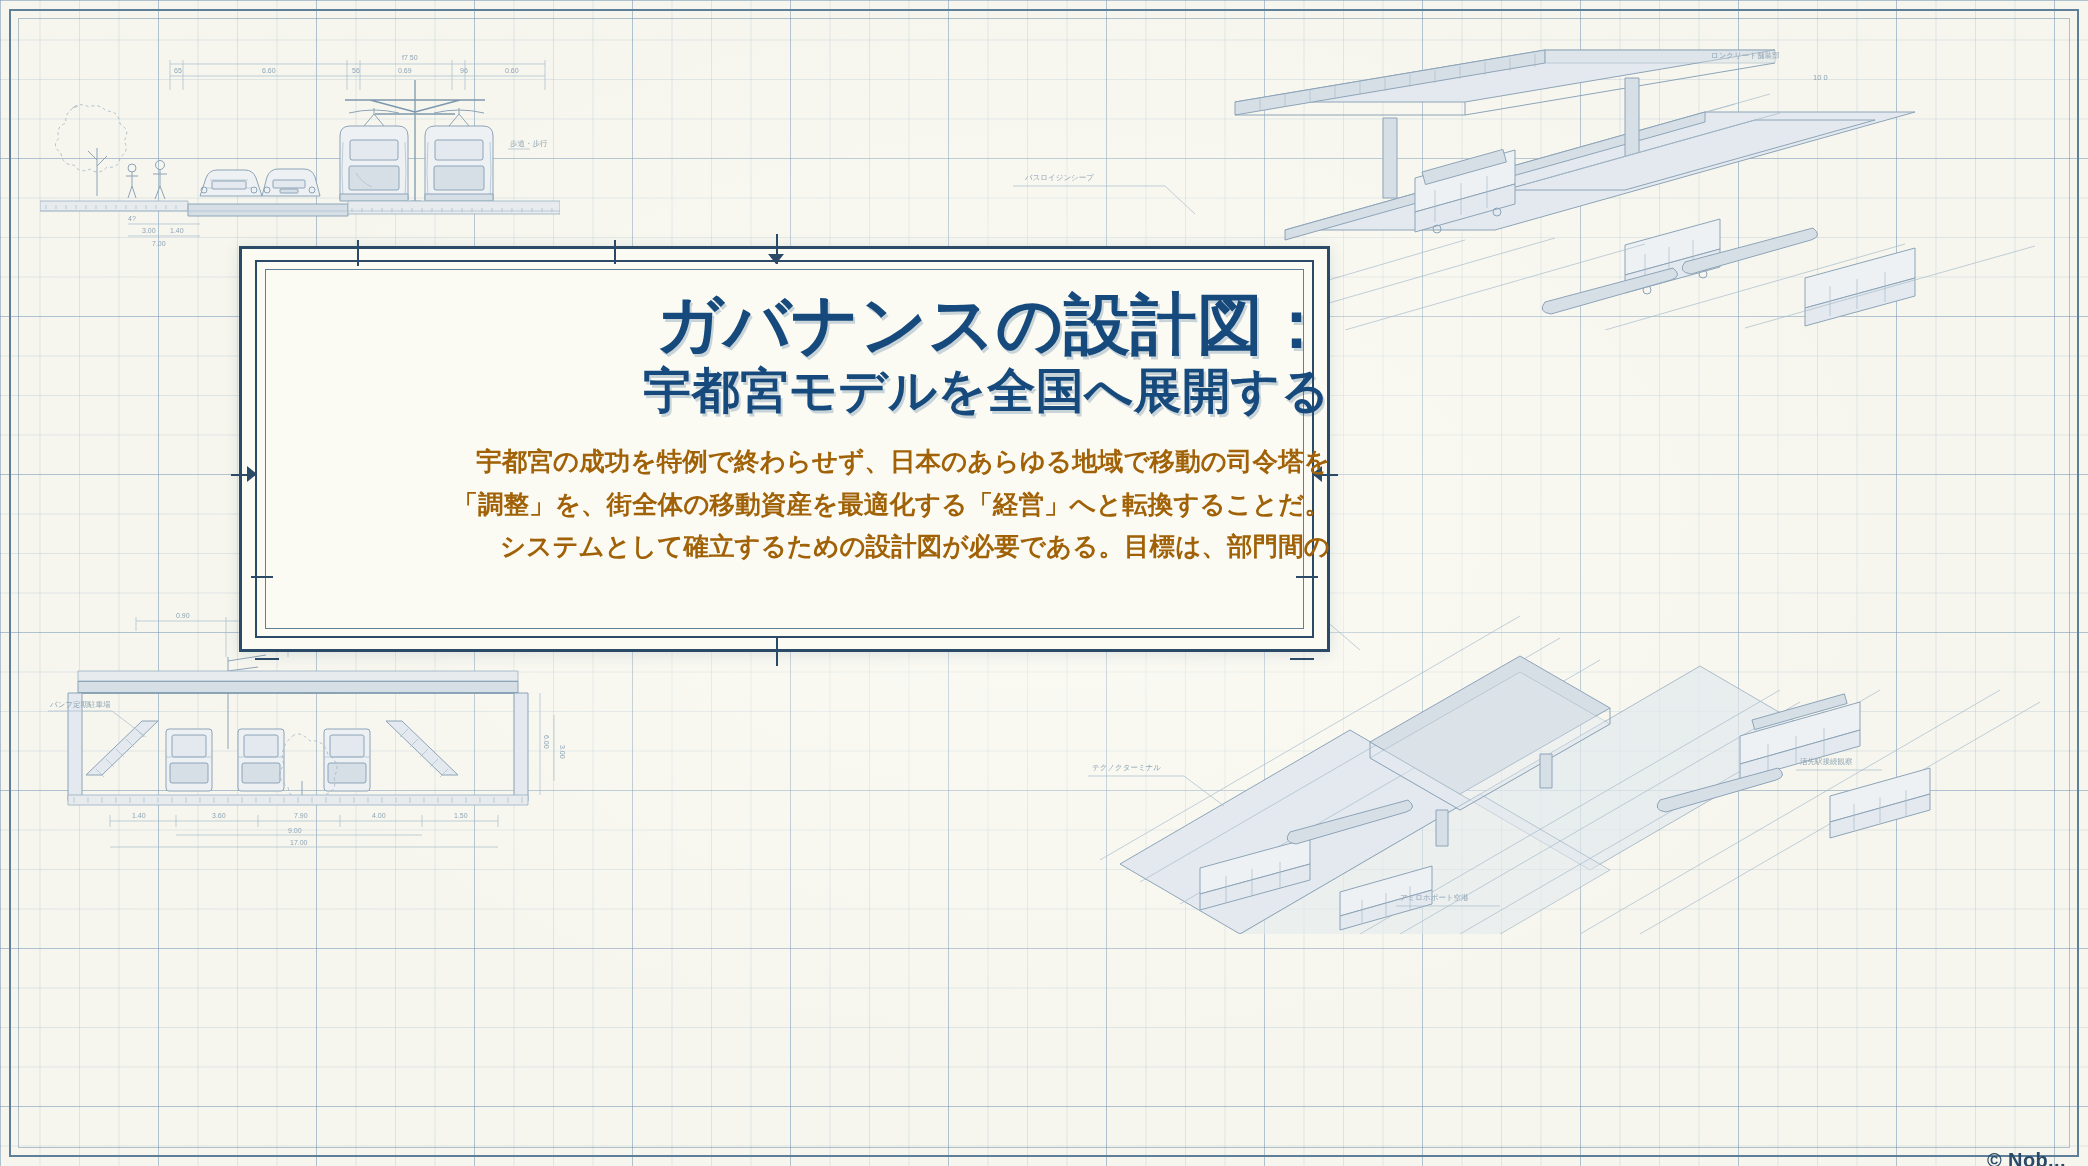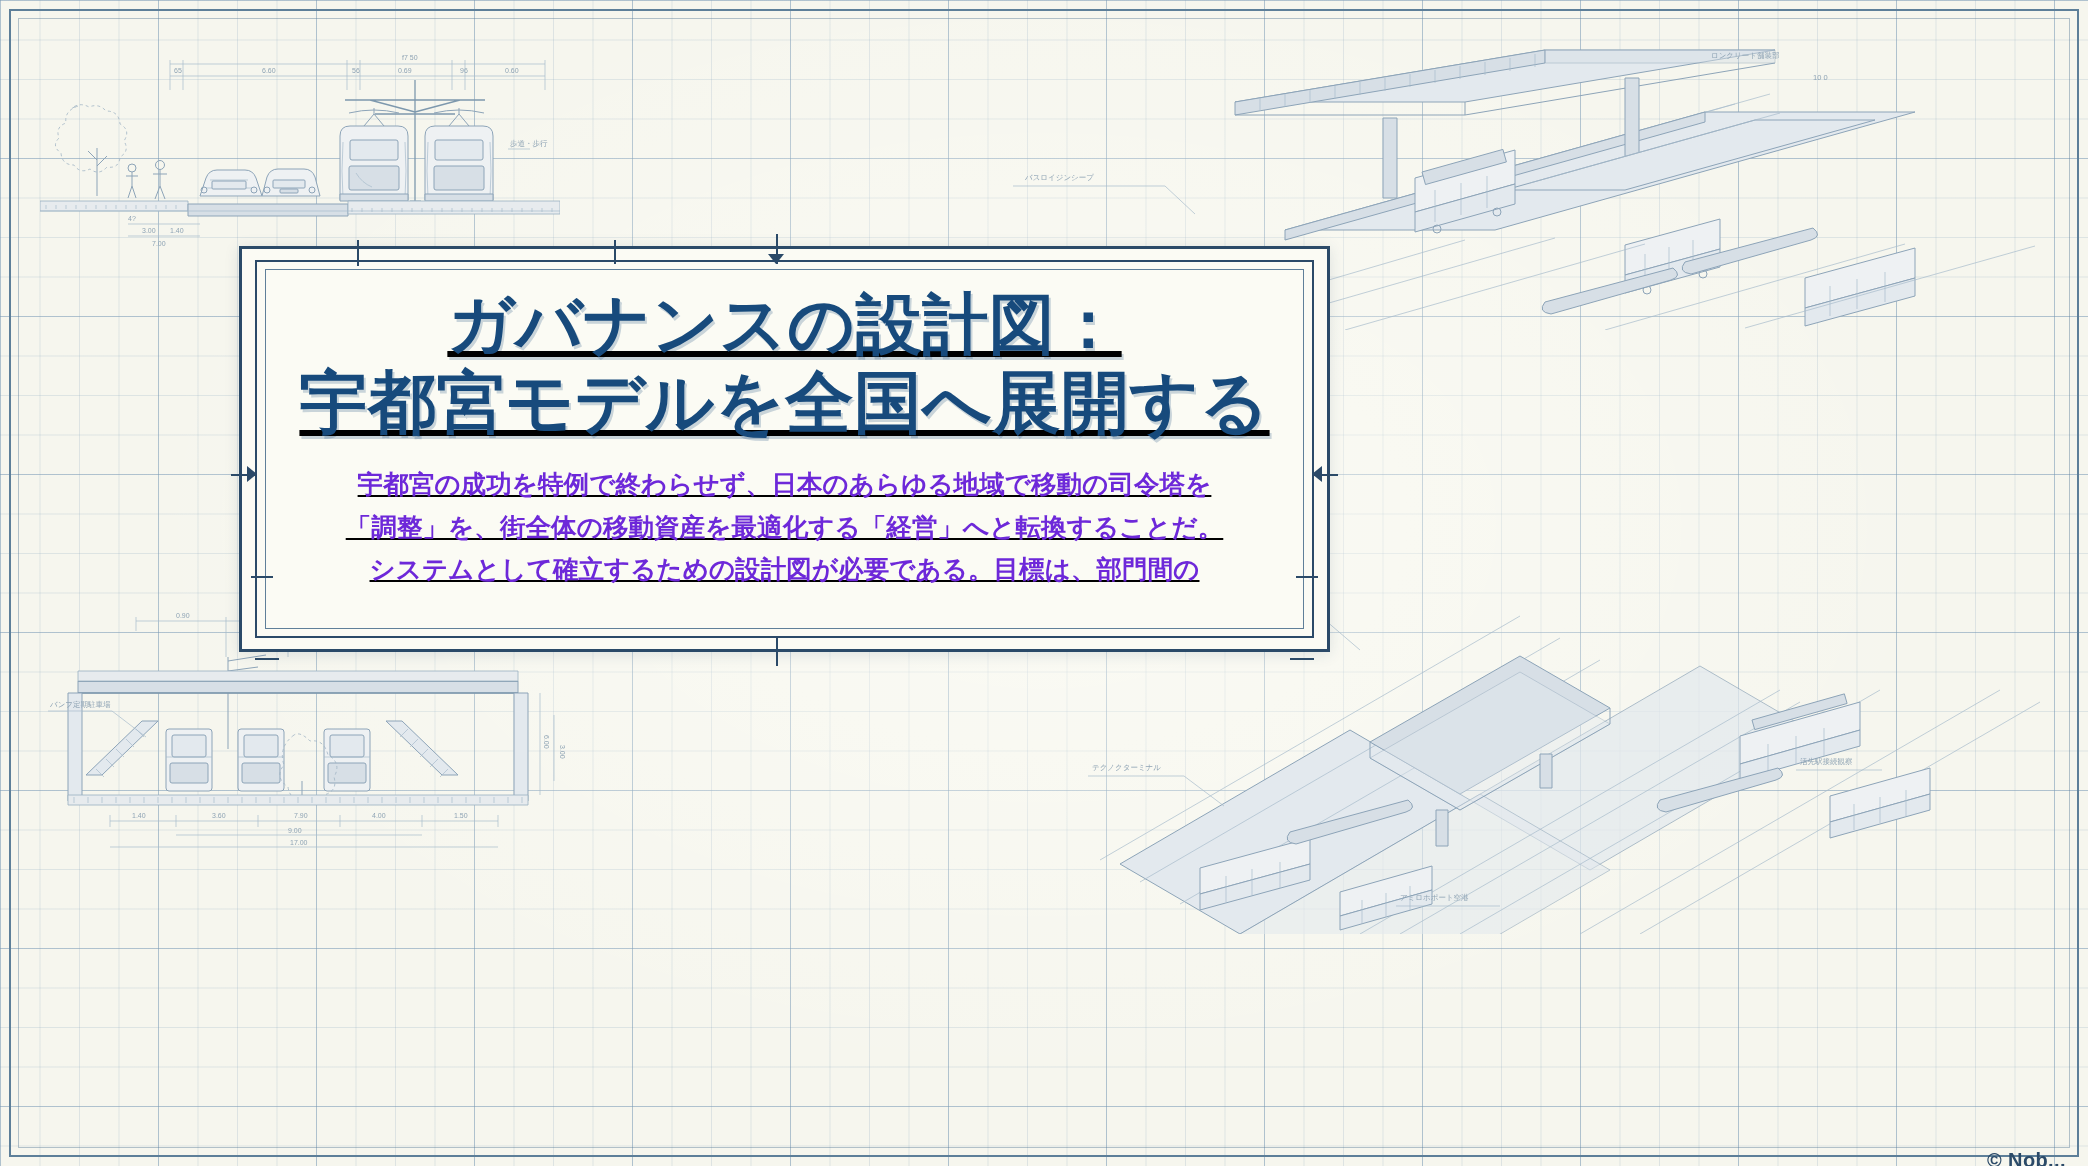--- a/index.html
+++ b/index.html
@@ -62,25 +62,25 @@
   .card-inner{ position:absolute; left:26px; top:23px; right:26px; bottom:23px;
     border:1.3px solid #5f7f99; }
 
   
   .tick{ position:absolute; background:#2b4a68; }
   .tick-h{ height:2px; }
   .tick-v{ width:2px; }
   .arrow{ position:absolute; width:0; height:0; }
 
   
-  .card-content{ position:absolute; left:0; right:0; top:40px; text-align:center;text-decoration:underline; }
+  .card-content{ position:absolute; left:0; right:0; top:40px; text-align:right; }
   .title{ color:#174a7c; font-weight:bold; font-size:66px; line-height:1.16;
     letter-spacing:.5px; text-shadow:2px 3px 0 rgba(23,74,124,.22); }
-  .title .l2{ font-size:68px; }
-  .body{ margin-top:22px; color:#6d28d9; font-weight:bold; font-size:25.5px;
+  .title .l2{ font-size:48px; }
+  .body{ margin-top:22px; color:#a16207; font-weight:bold; font-size:25.5px;
     line-height:1.66; letter-spacing:.1px; }
 
   .credit{ position:absolute; right:22px; bottom:-6px; color:#2b4a68;
     font-size:20px; font-weight:bold; letter-spacing:.4px; white-space:nowrap; }
 </style>
 </head>
 <body>
 
 <div id="slide">
 

